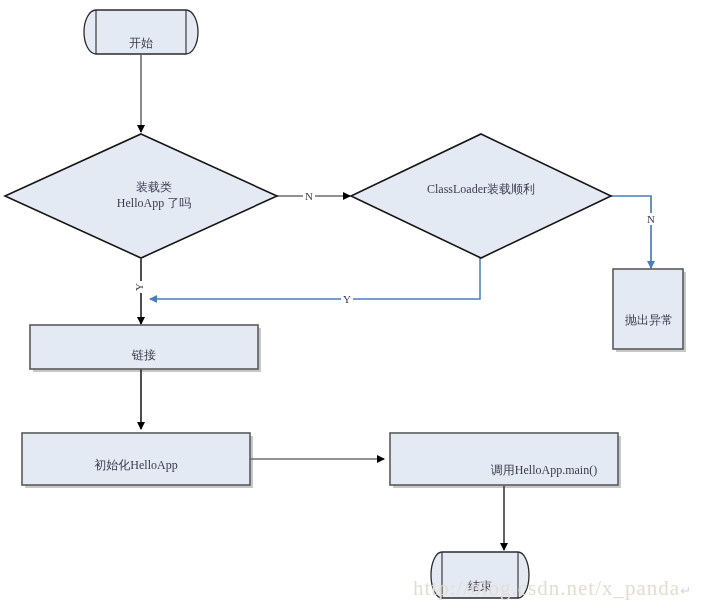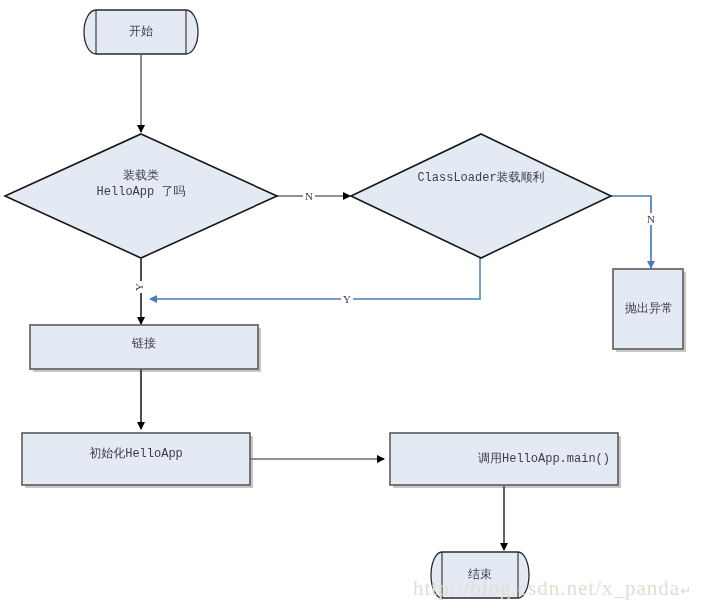--- a/index.html
+++ b/index.html
@@ -16,25 +16,26 @@
     width:702px;height:610px;
   }
   .node-text{
     position:absolute;
     display:flex;
     align-items:center;
     justify-content:center;
     flex-direction:column;
     text-align:center;
     color:#3b3b4f;
-    font-family:Liberation Mono, monospace;
+    font-family:Liberation Serif, serif;
     font-size:12px;
     line-height:16px;
     pointer-events:none;
     white-space:nowrap;
+    margin-top:11px;
   }
   .edge-label{
     position:absolute;
     color:#3b3b4f;
     font-family:"Liberation Serif","DejaVu Serif",serif;
     font-size:11px;
     background:#ffffff;
     padding:0 2px;
     line-height:12px;
   }
@@ -138,21 +139,21 @@
 
   <g>
     <path d="M442,552 L518,552 A11,23 0 0 1 518,598 L442,598 A11,23 0 0 1 442,552 Z" fill="#e4eaf4" stroke="#2b2b2b" stroke-width="1.3"></path>
     <line x1="442" y1="552" x2="442" y2="598" stroke="#2b2b2b" stroke-width="1.1"></line>
     <line x1="518" y1="552" x2="518" y2="598" stroke="#2b2b2b" stroke-width="1.1"></line>
   </g>
 </svg>
 
 <div class="node-text" style="left:96px;top:10px;width:90px;height:44px;">开始</div>
 
-<div class="node-text" style="left:61px;top:166px;width:160px;height:36px;">
+<div class="node-text" style="left:74px;top:166px;width:160px;height:36px;">
   <span>装载类</span>
   <span>HelloApp 了吗</span>
 </div>
 
 <div class="node-text" style="left:381px;top:168px;width:200px;height:20px;">ClassLoader装载顺利</div>
 
 <div class="node-text" style="left:613px;top:269px;width:72px;height:80px;">抛出异常</div>
 
 <div class="node-text" style="left:30px;top:325px;width:228px;height:38px;">链接</div>
 

